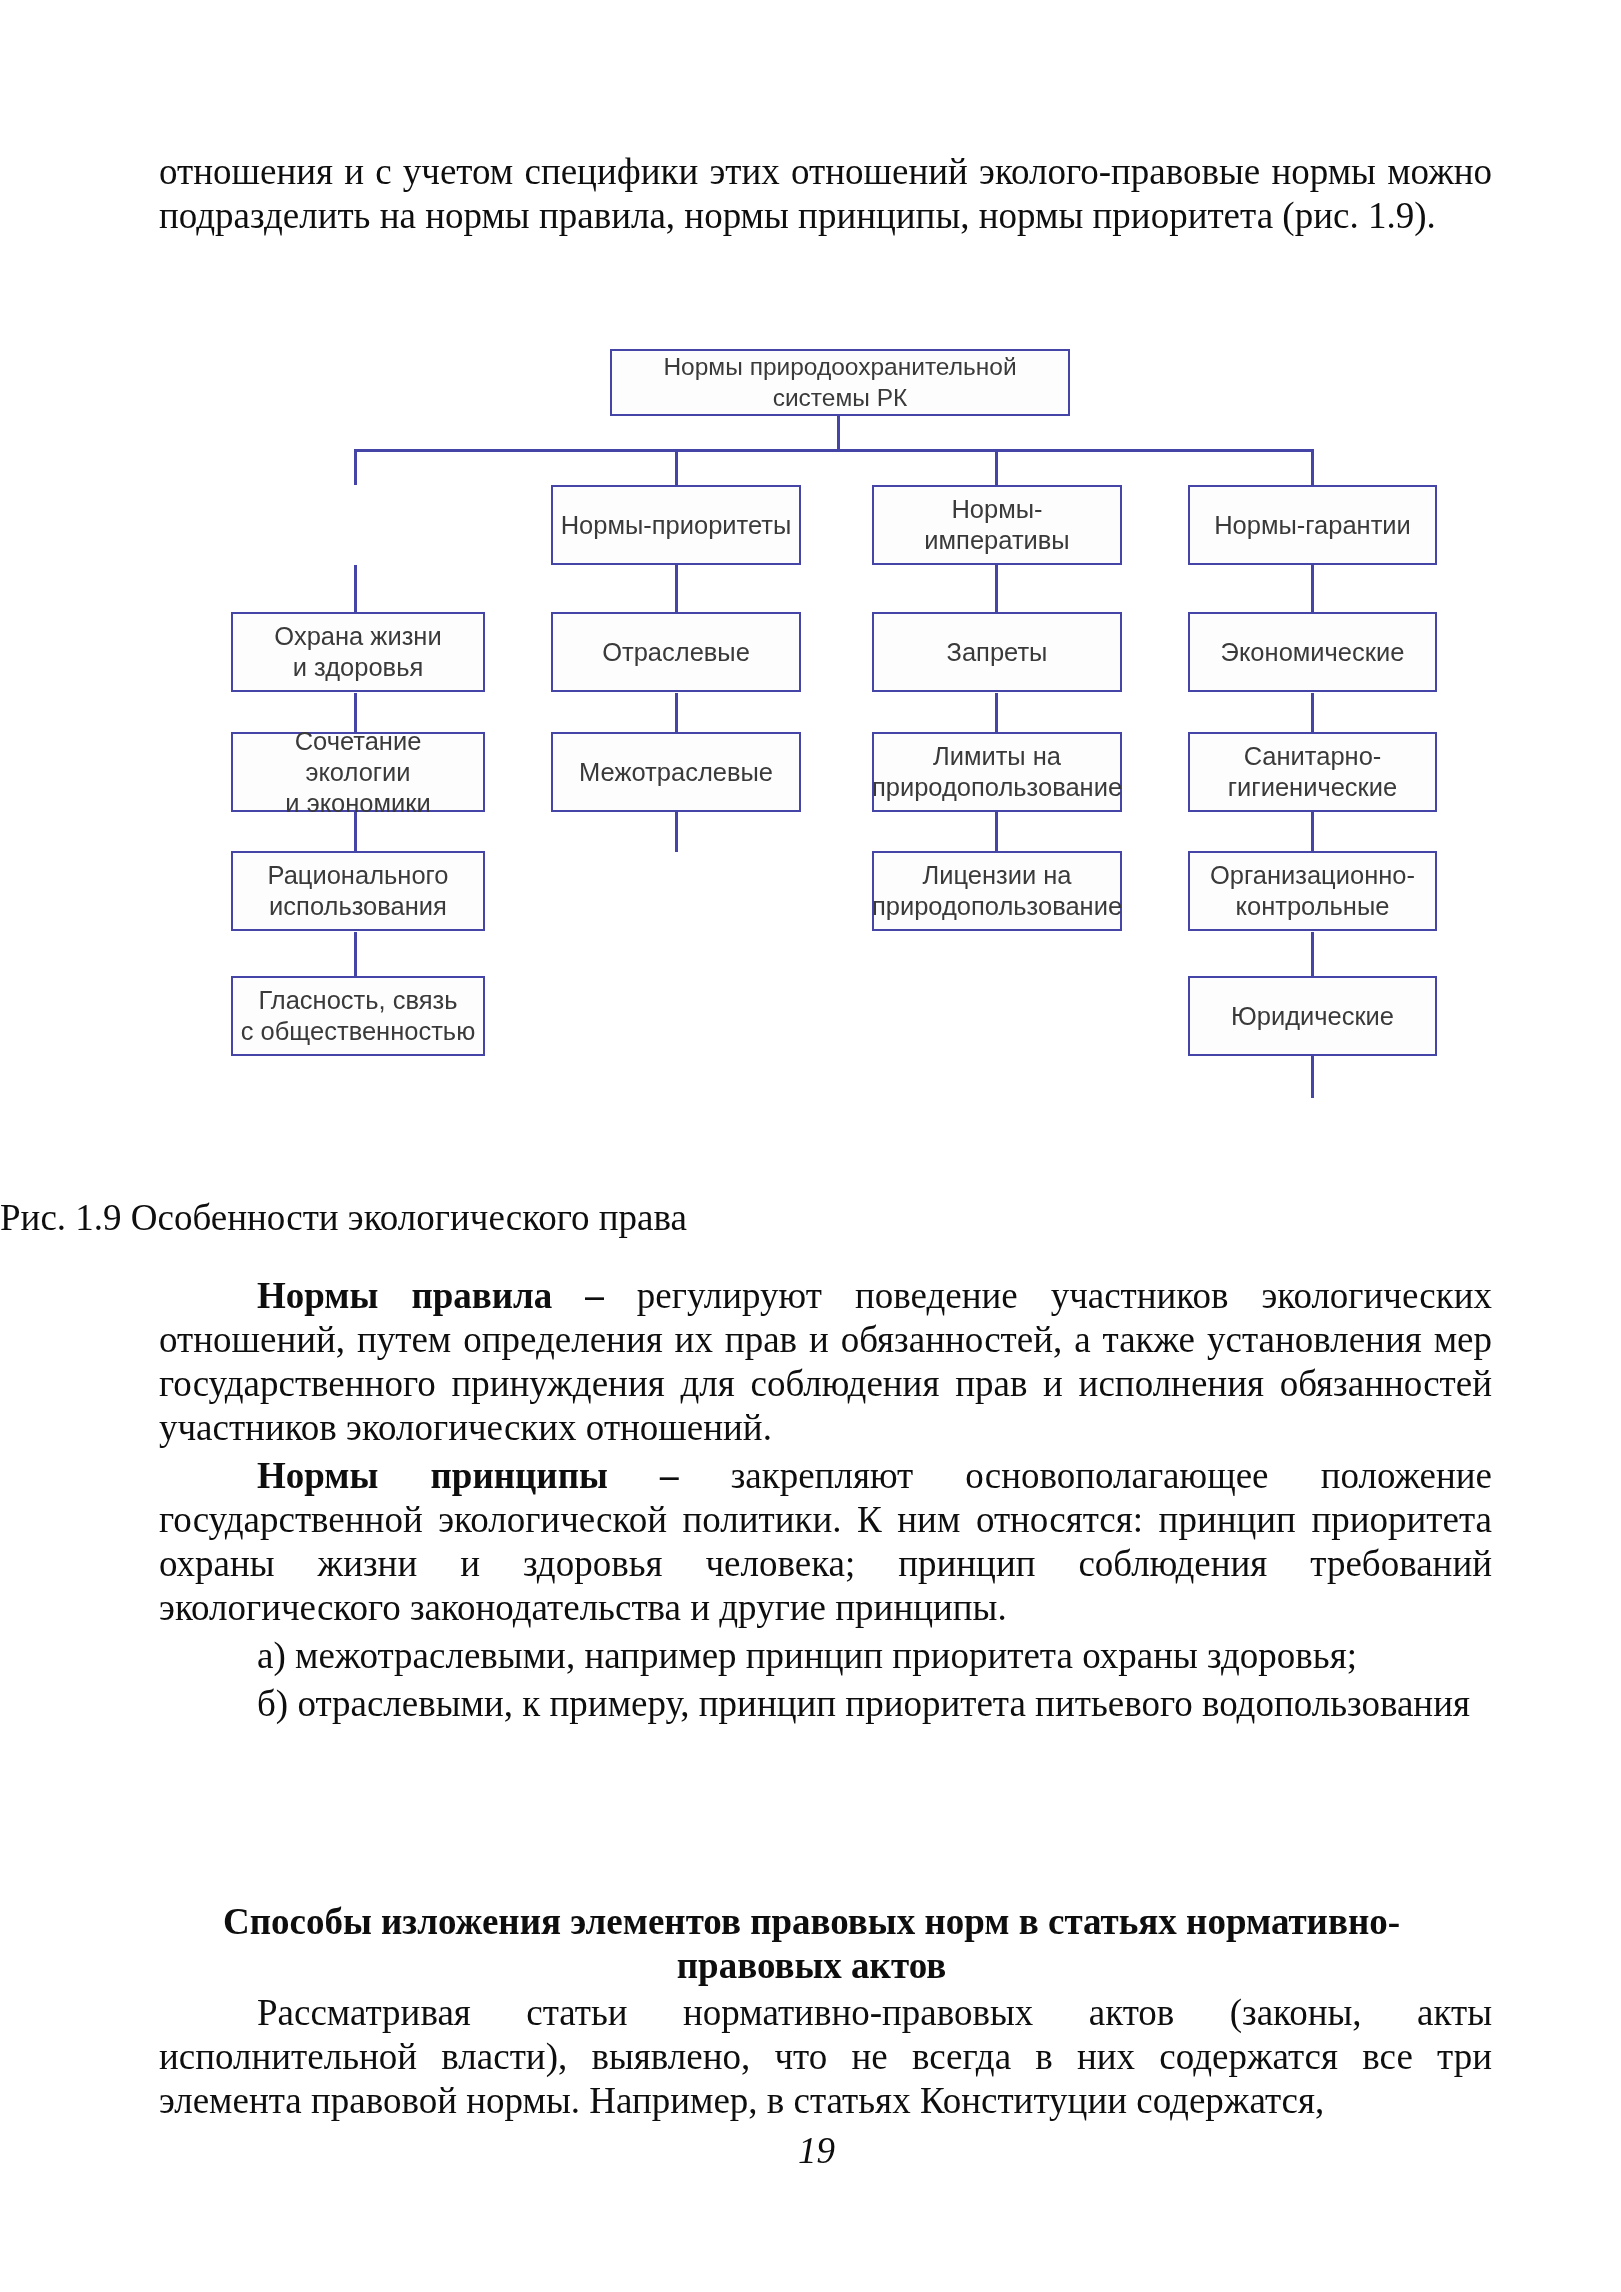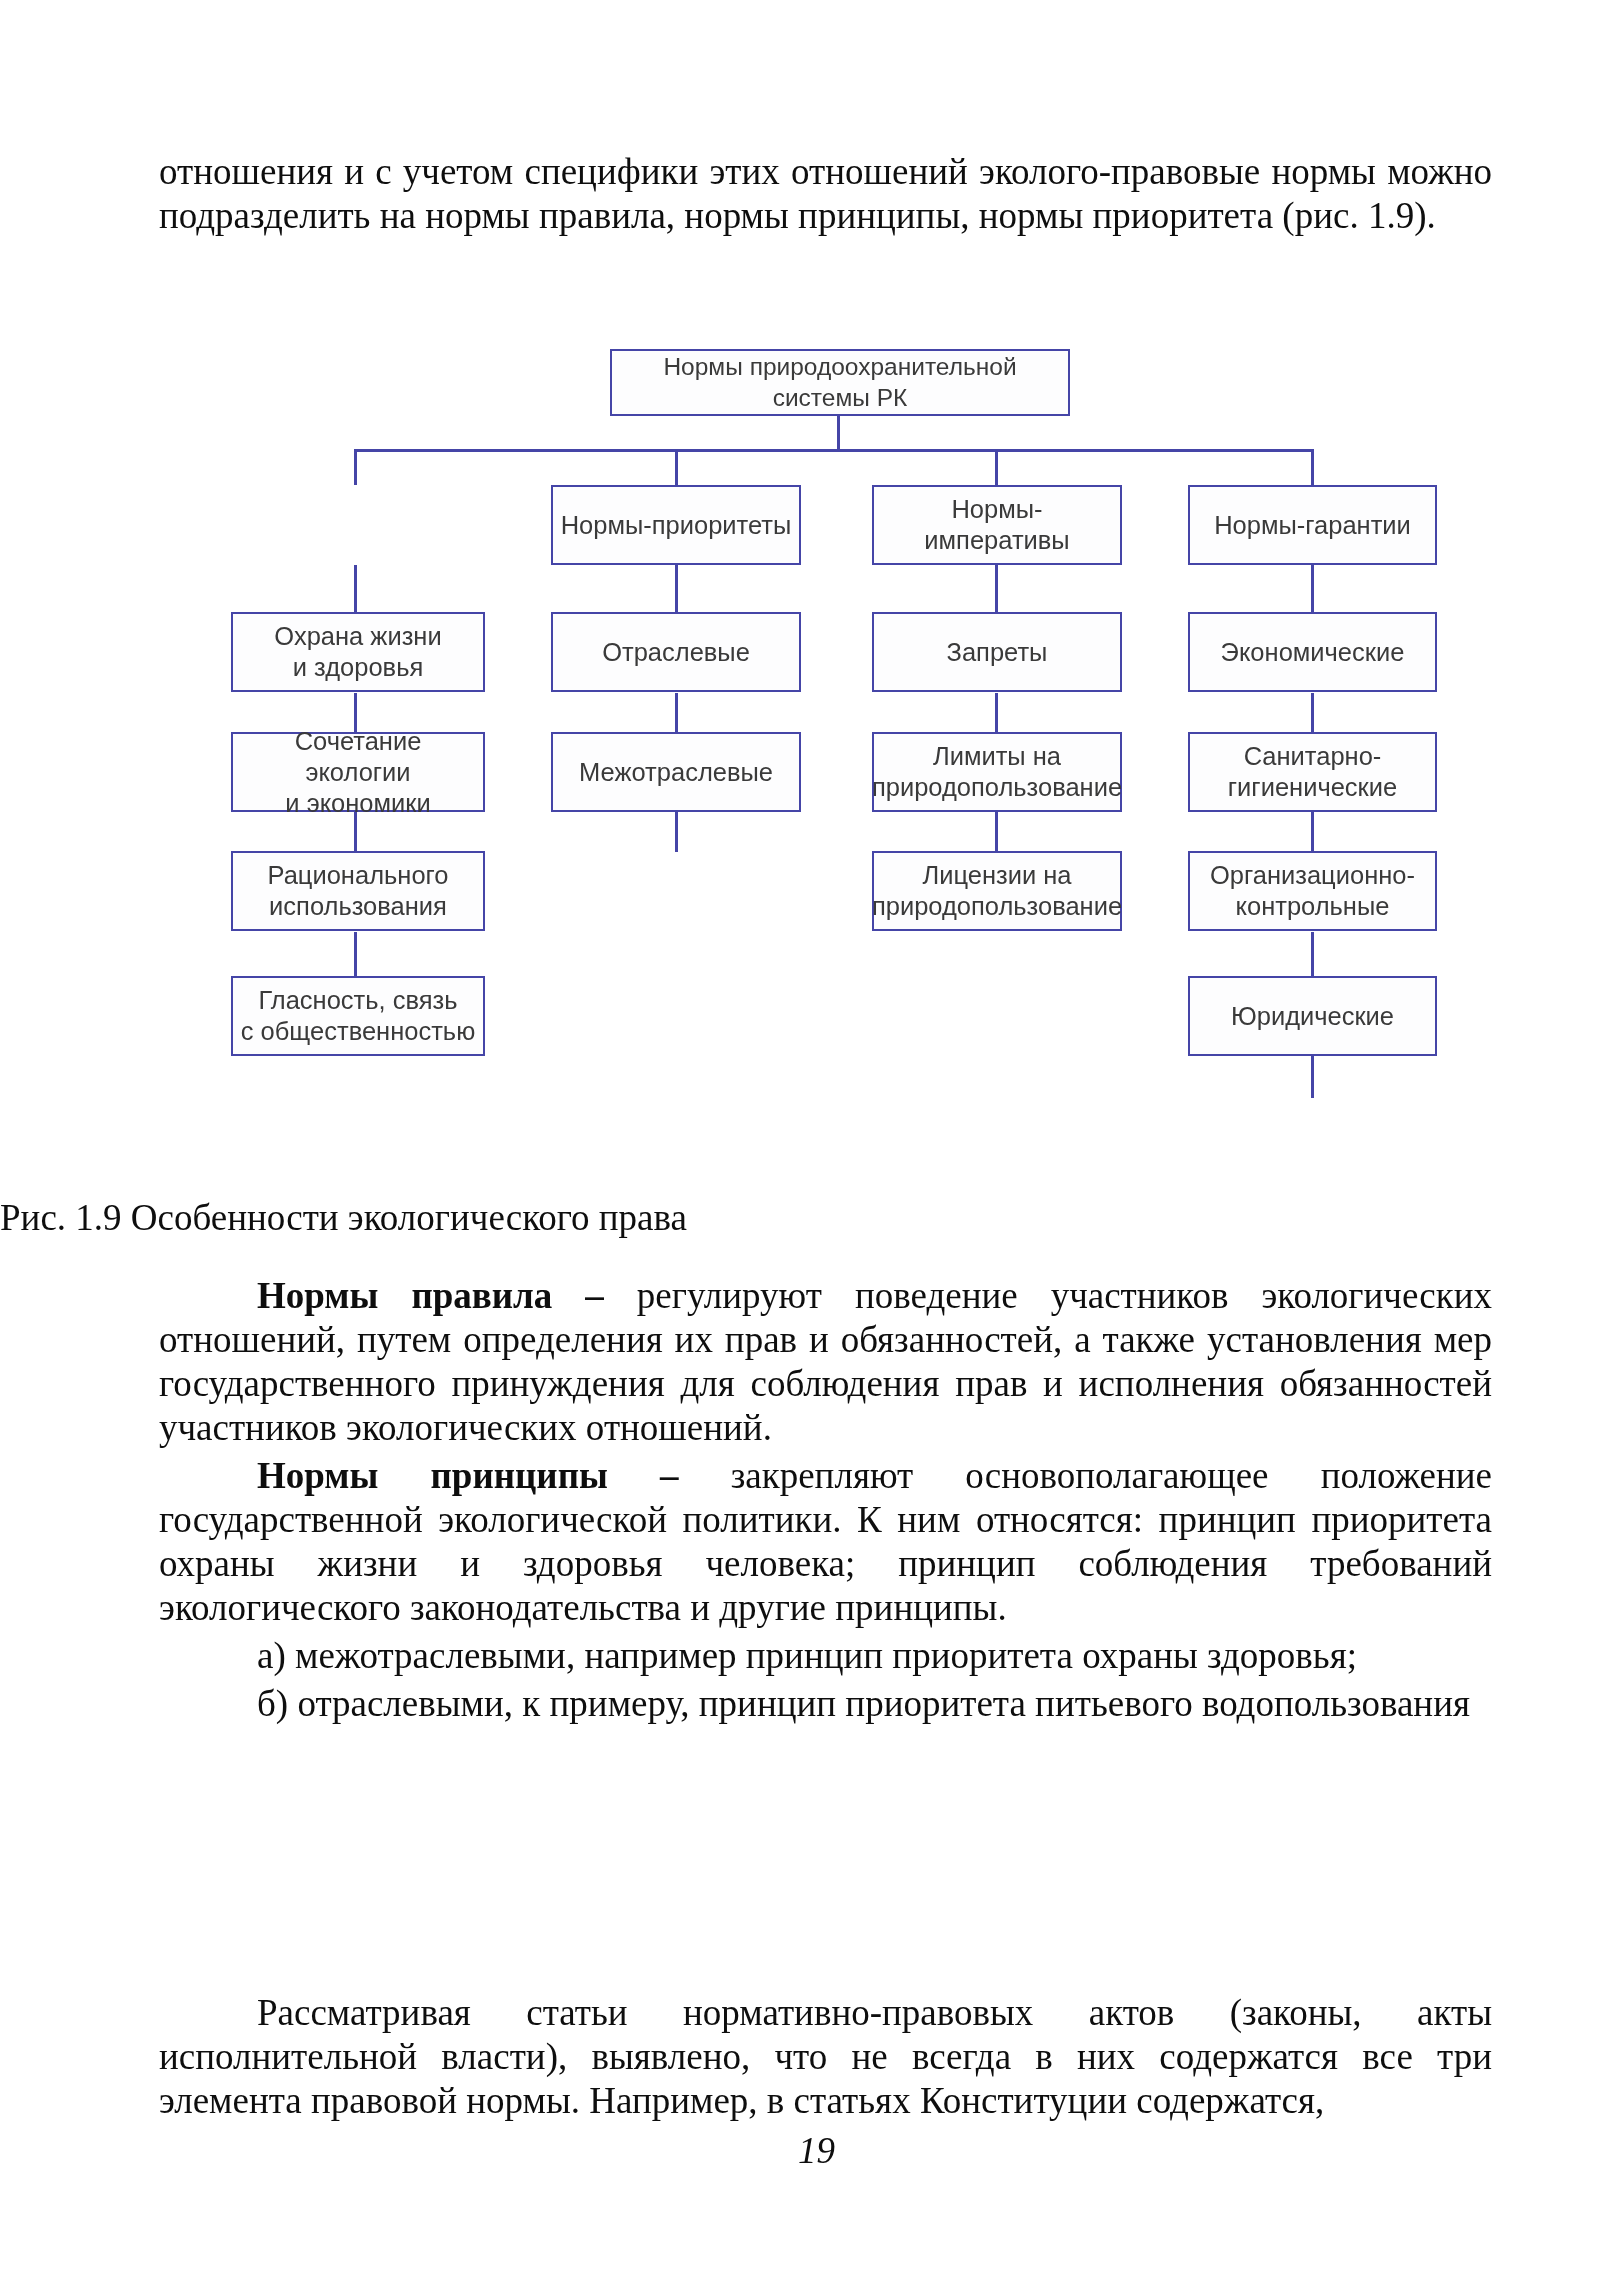--- a/index.html
+++ b/index.html
@@ -114,20 +114,21 @@
 
   <div class="textblock" id="body1">
     <p class="indent"><span class="lead">Нормы правила –</span>
       <span>регулируют поведение участников экологических отношений, путем определения их прав и обязанностей, а также установления мер государственного принуждения для соблюдения прав и исполнения обязанностей участников экологических отношений.</span></p>
     <p class="indent"><span class="lead">Нормы принципы –</span>
       <span>закрепляют основополагающее положение государственной экологической политики. К ним относятся: принцип приоритета охраны жизни и здоровья человека; принцип соблюдения требований экологического законодательства и другие принципы.</span></p>
     <p class="indent">а) межотраслевыми, например принцип приоритета охраны здоровья;</p>
     <p class="indent">б) отраслевыми, к примеру, принцип приоритета питьевого водопользования</p>
   </div>
 
+  <div id="heading">Способы изложения элементов правовых норм в статьях нормативно-правовых актов</div>
 
   <div class="textblock" id="body2">
     <p class="indent">Рассматривая статьи нормативно-правовых актов (законы, акты исполнительной власти), выявлено, что не всегда в них содержатся все три элемента правовой нормы. Например, в статьях Конституции содержатся,</p>
   </div>
 
   <div id="pagenum">19</div>
 
 </div>
 
 

